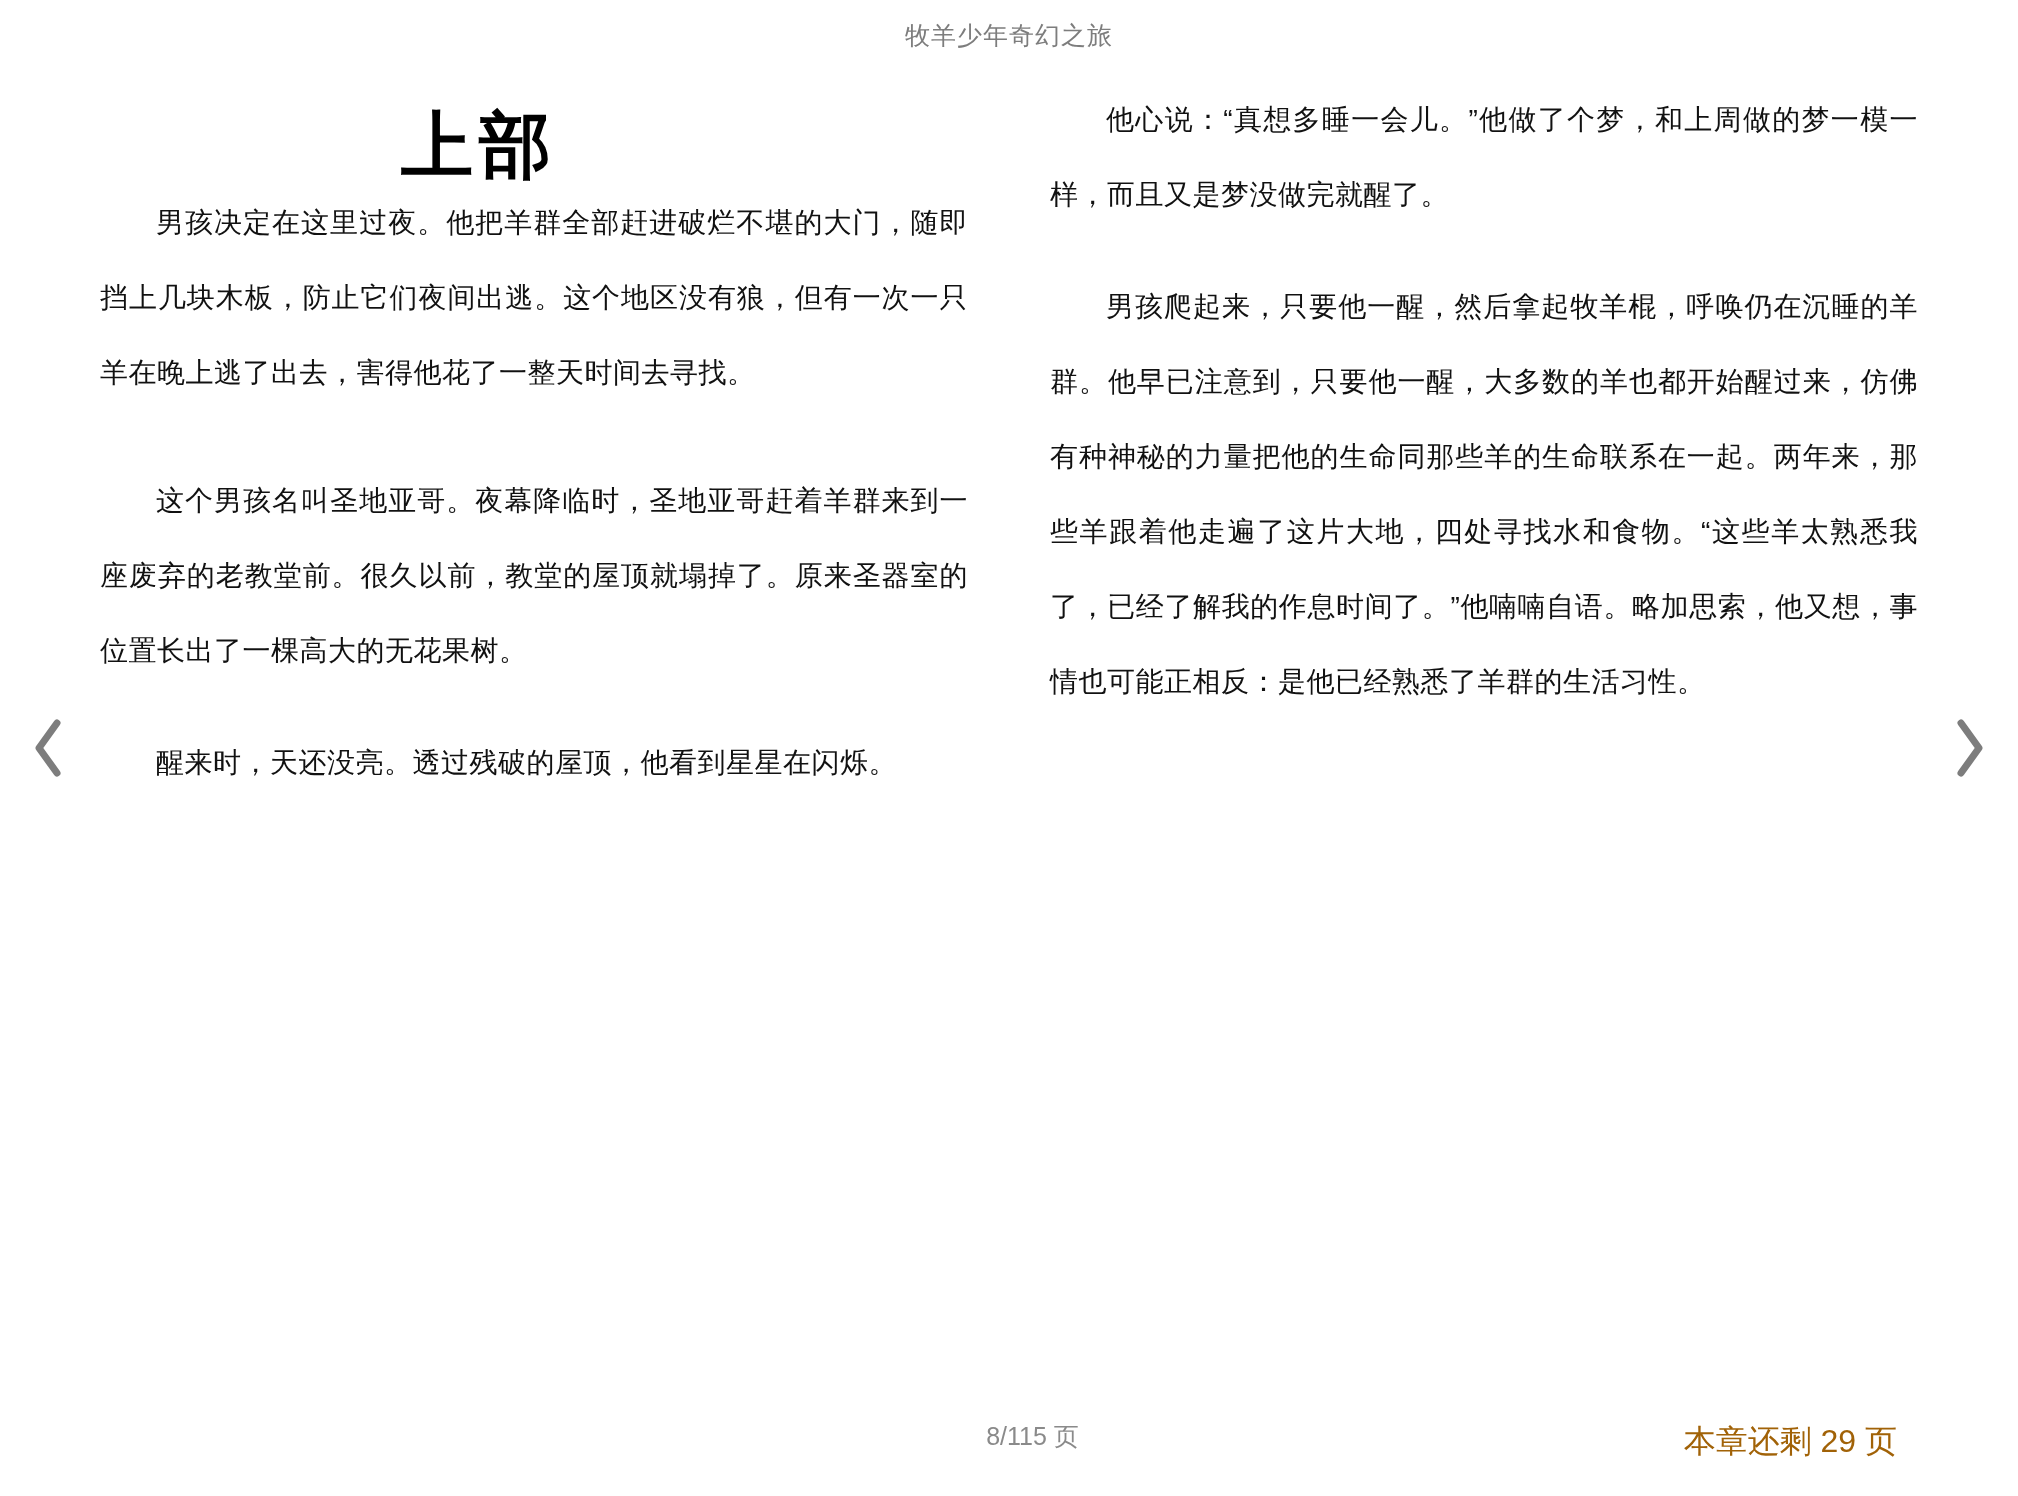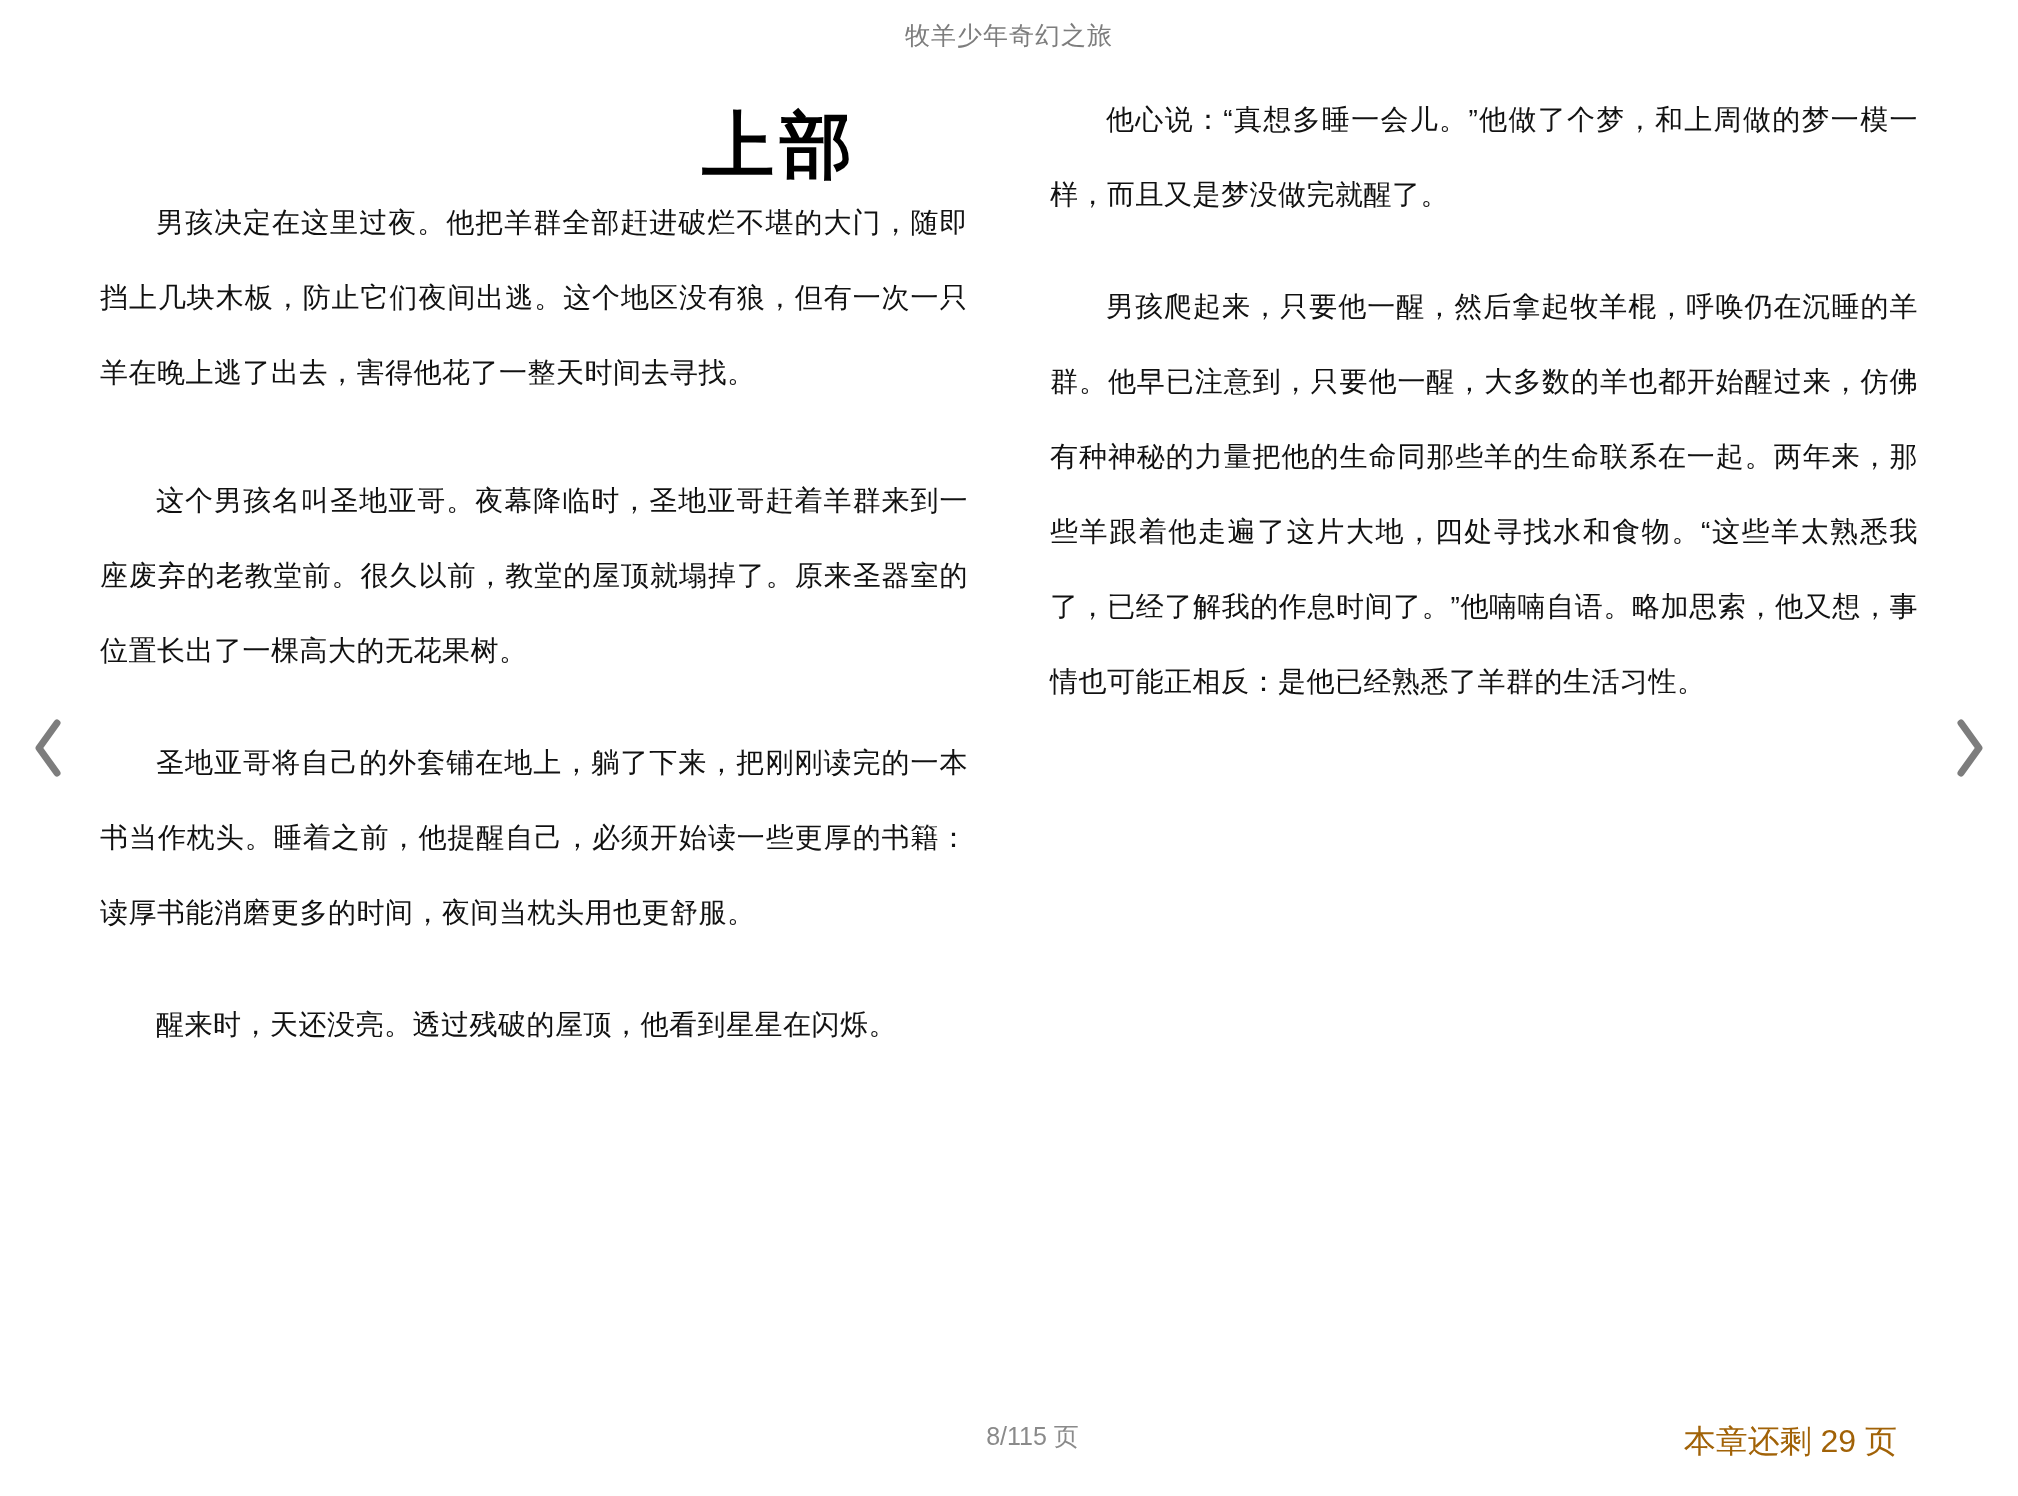--- a/index.html
+++ b/index.html
@@ -63,21 +63,21 @@
     width: 880px;
     box-sizing: border-box;
   }
   .column.left  { margin-left: 100px; margin-right: 0; }
   .column.right { margin-left: 82px; margin-right: 100px; }
 
   .chapter-title {
     font-size: 72px;
     font-weight: 700;
     color: #000000;
-    text-align: right;
+    text-align: center;
     letter-spacing: 6px;
     margin: 48px 0 0 0;
     line-height: 1.1;
     padding-right: 110px;
   }
 
   .para {
     font-size: 28px;
     line-height: 75px;
     color: #111111;
@@ -164,21 +164,20 @@
     </span>
   </div>
 
   <div class="page-columns">
 
     <div class="column left">
       <h1 class="chapter-title">上部</h1>
 
       <p class="para">男孩决定在这里过夜。他把羊群全部赶进破烂不堪的大门，随即挡上几块木板，防止它们夜间出逃。这个地区没有狼，但有一次一只羊在晚上逃了出去，害得他花了一整天时间去寻找。</p>
       <p class="para first-after-title">这个男孩名叫圣地亚哥。夜幕降临时，圣地亚哥赶着羊群来到一座废弃的老教堂前。很久以前，教堂的屋顶就塌掉了。原来圣器室的位置长出了一棵高大的无花果树。</p>
-      <p class="para">圣地亚哥将自己的外套铺在地上，躺了下来，把刚刚读完的一本书当作枕头。睡着之前，他提醒自己，必须开始读一些更厚的书籍：读厚书能消磨更多的时间，夜间当枕头用也更舒服。</p>
       <p class="para">醒来时，天还没亮。透过残破的屋顶，他看到星星在闪烁。</p>
     </div>
 
     <div class="column right">
       <p class="para">他心说：“真想多睡一会儿。”他做了个梦，和上周做的梦一模一样，而且又是梦没做完就醒了。</p>
       <p class="para">男孩爬起来，只要他一醒，然后拿起牧羊棍，呼唤仍在沉睡的羊群。他早已注意到，只要他一醒，大多数的羊也都开始醒过来，仿佛有种神秘的力量把他的生命同那些羊的生命联系在一起。两年来，那些羊跟着他走遍了这片大地，四处寻找水和食物。“这些羊太熟悉我了，已经了解我的作息时间了。”他喃喃自语。略加思索，他又想，事情也可能正相反：是他已经熟悉了羊群的生活习性。</p>
     </div>
 
   </div>
 

